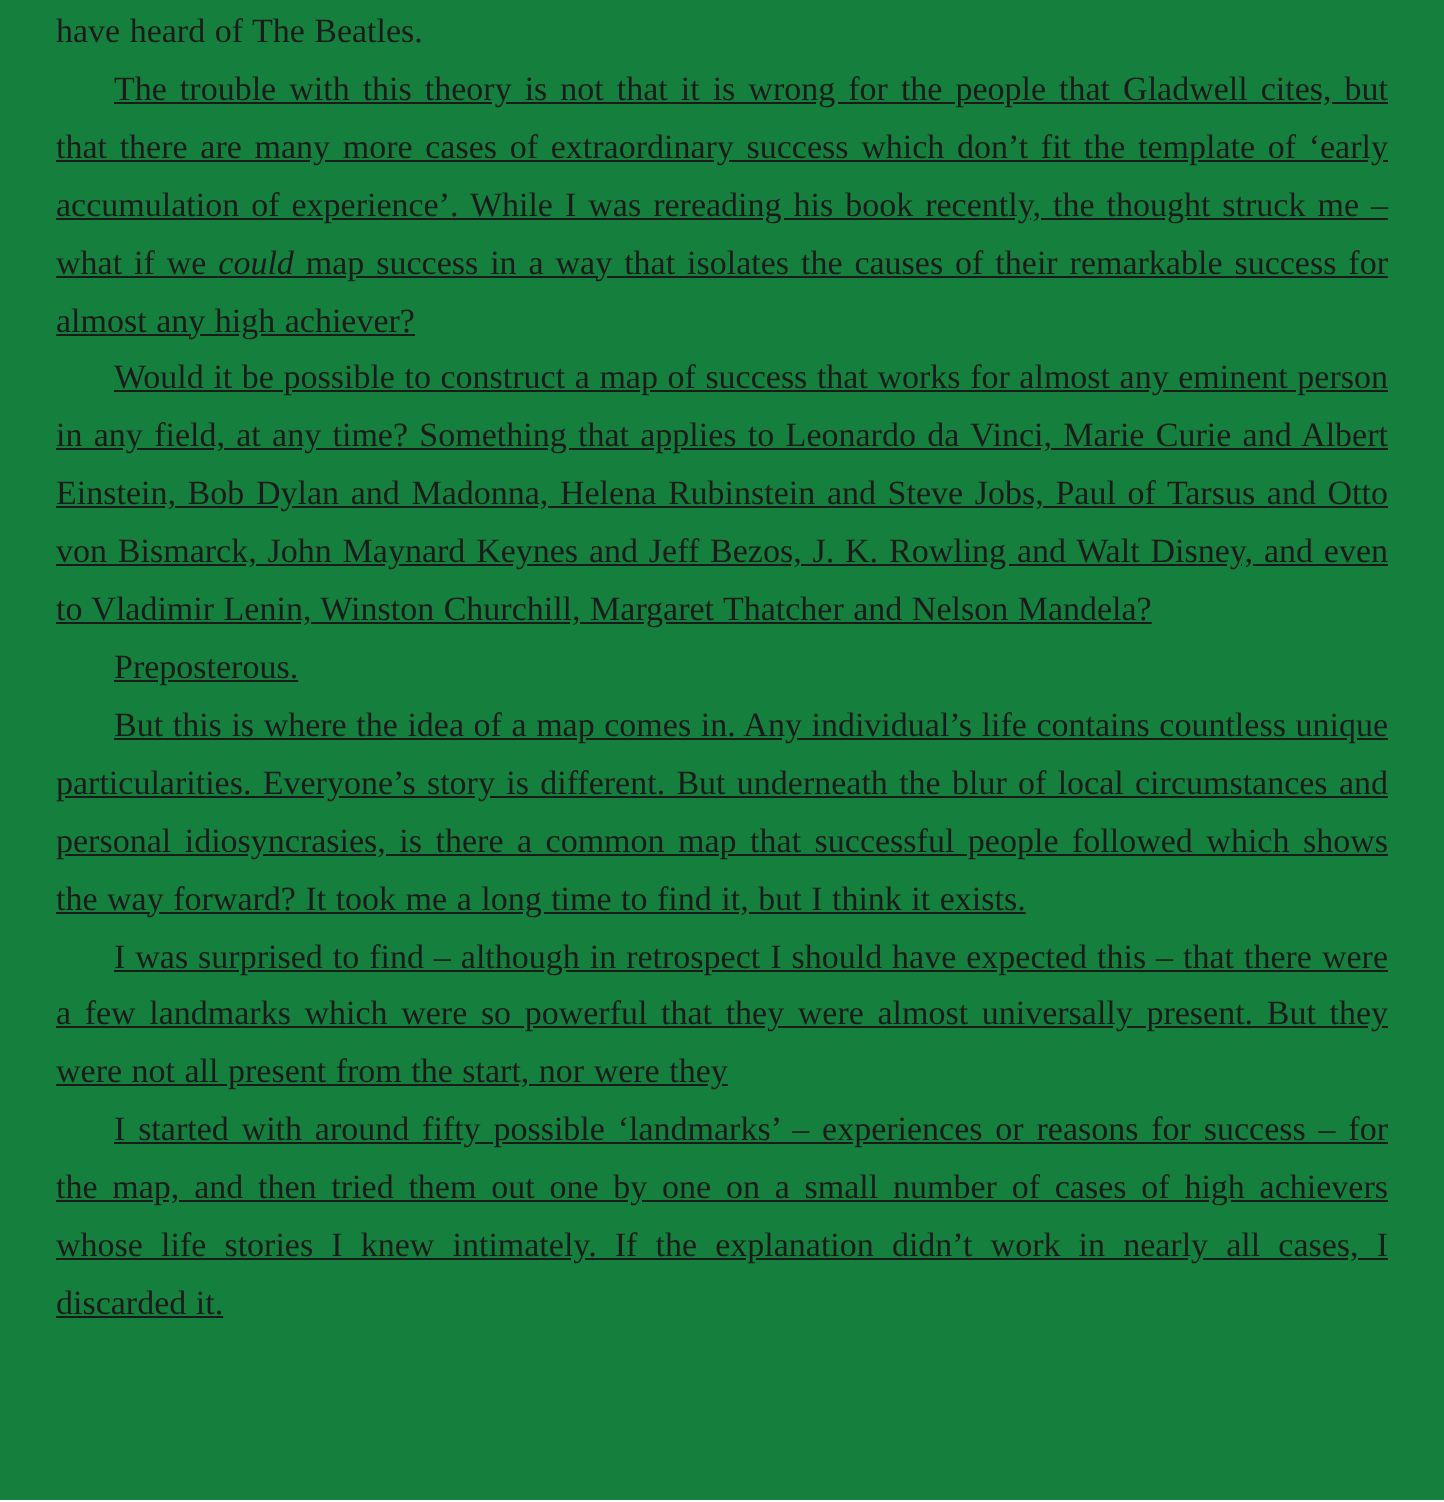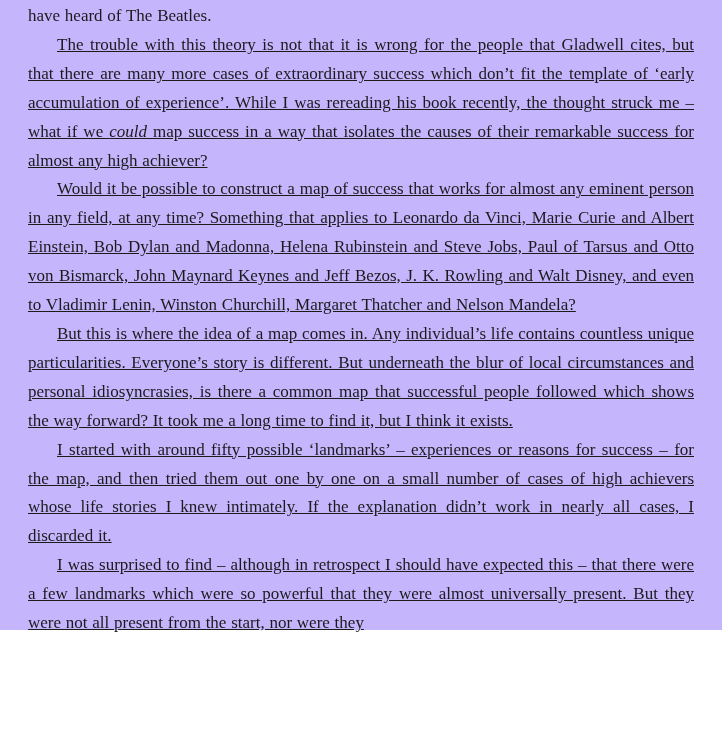--- a/index.html
+++ b/index.html
@@ -9,23 +9,23 @@
   }
   body {
     width: 722px;
     height: 751px;
     overflow: hidden;
     font-family: "Liberation Serif", "DejaVu Serif", serif;
   }
   .page {
     box-sizing: border-box;
     width: 722px;
-    height: 630px;
+    height: 750px;
     padding: 2px 28px 0 28px;
-    background: #c4b5fd;
+    background: #15803d;
   }
   .para {
     margin: 0;
     font-size: 17px;
     line-height: 28.9px;
     color: #1b1b1b;
     text-align: justify;
     word-spacing: 0.5px;
   }
   .para.indent {
@@ -37,17 +37,18 @@
   }
 </style>
 </head>
 <body>
 
 <div class="page">
   <div class="text-column">
       <p class="para"><span>have heard of The Beatles.</span></p>
       <p class="para indent"><span>The trouble with this theory is not that it is wrong for the people that Gladwell cites, but that there are many more cases of extraordinary success which don’t fit the template of ‘early accumulation of experience’. While I was rereading his book recently, the thought struck me – what if we </span><em>could</em><span> map success in a way that isolates the causes of their remarkable success for almost any high achiever?</span></p>
       <p class="para indent"><span>Would it be possible to construct a map of success that works for almost any eminent person in any field, at any time? Something that applies to Leonardo da Vinci, Marie Curie and Albert Einstein, Bob Dylan and Madonna, Helena Rubinstein and Steve Jobs, Paul of Tarsus and Otto von Bismarck, John Maynard Keynes and Jeff Bezos, J. K. Rowling and Walt Disney, and even to Vladimir Lenin, Winston Churchill, Margaret Thatcher and Nelson Mandela?</span></p>
+      <p class="para indent"><span>Preposterous.</span></p>
       <p class="para indent"><span>But this is where the idea of a map comes in. Any individual’s life contains countless unique particularities. Everyone’s story is different. But underneath the blur of local circumstances and personal idiosyncrasies, is there a common map that successful people followed which shows the way forward? It took me a long time to find it, but I think it exists.</span></p>
+      <p class="para indent"><span>I was surprised to find – although in retrospect I should have expected this – that there were a few landmarks which were so powerful that they were almost universally present. But they were not all present from the start, nor were they</span></p>
       <p class="para indent"><span>I started with around fifty possible ‘landmarks’ – experiences or reasons for success – for the map, and then tried them out one by one on a small number of cases of high achievers whose life stories I knew intimately. If the explanation didn’t work in nearly all cases, I discarded it.</span></p>
-      <p class="para indent"><span>I was surprised to find – although in retrospect I should have expected this – that there were a few landmarks which were so powerful that they were almost universally present. But they were not all present from the start, nor were they</span></p>
     </div>
 </div>
 
 </body></html>

